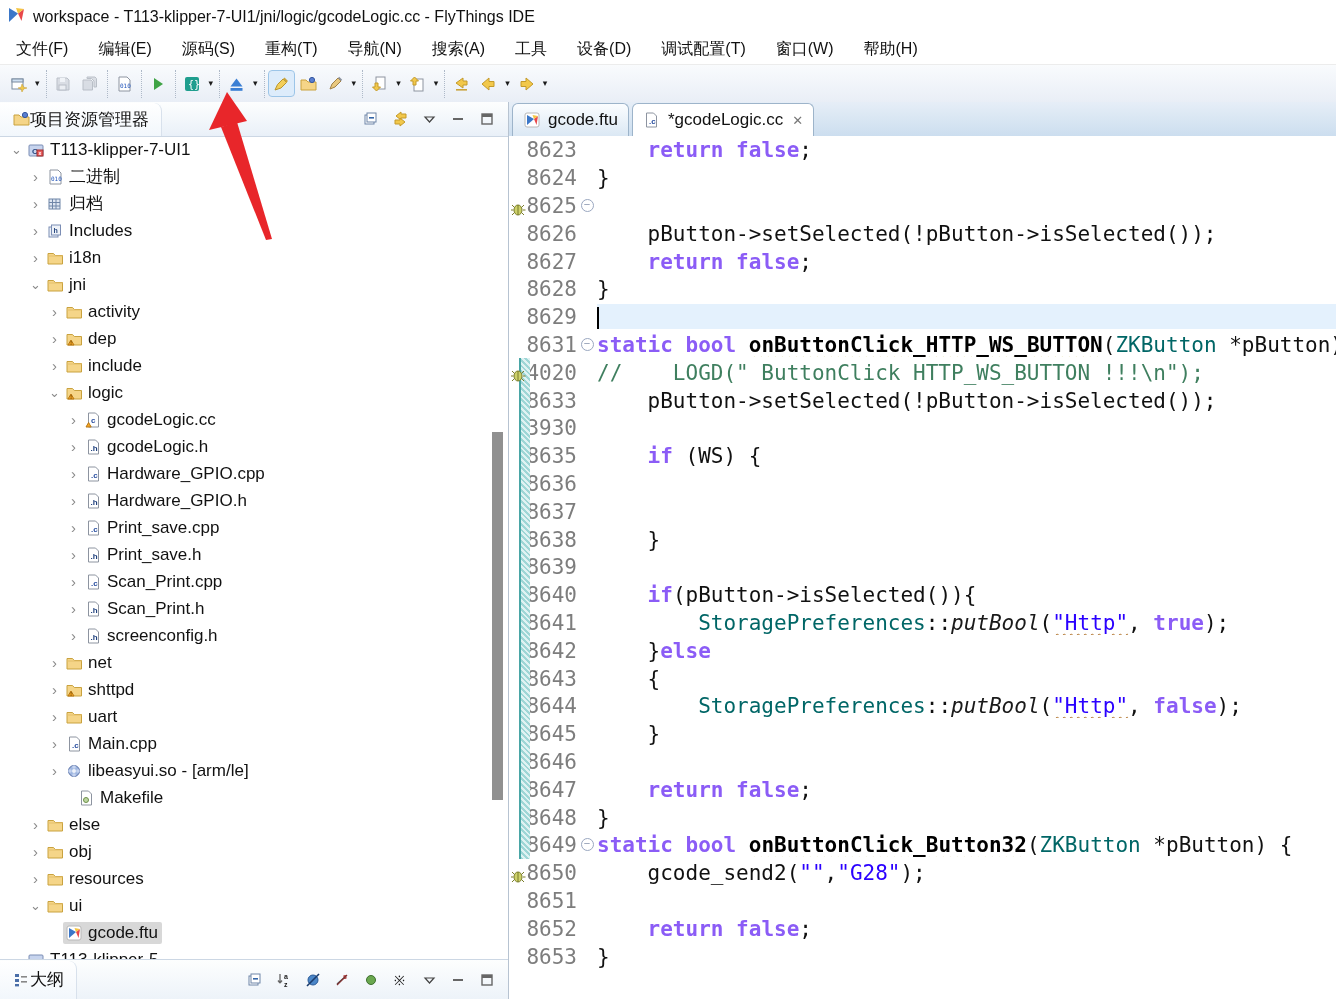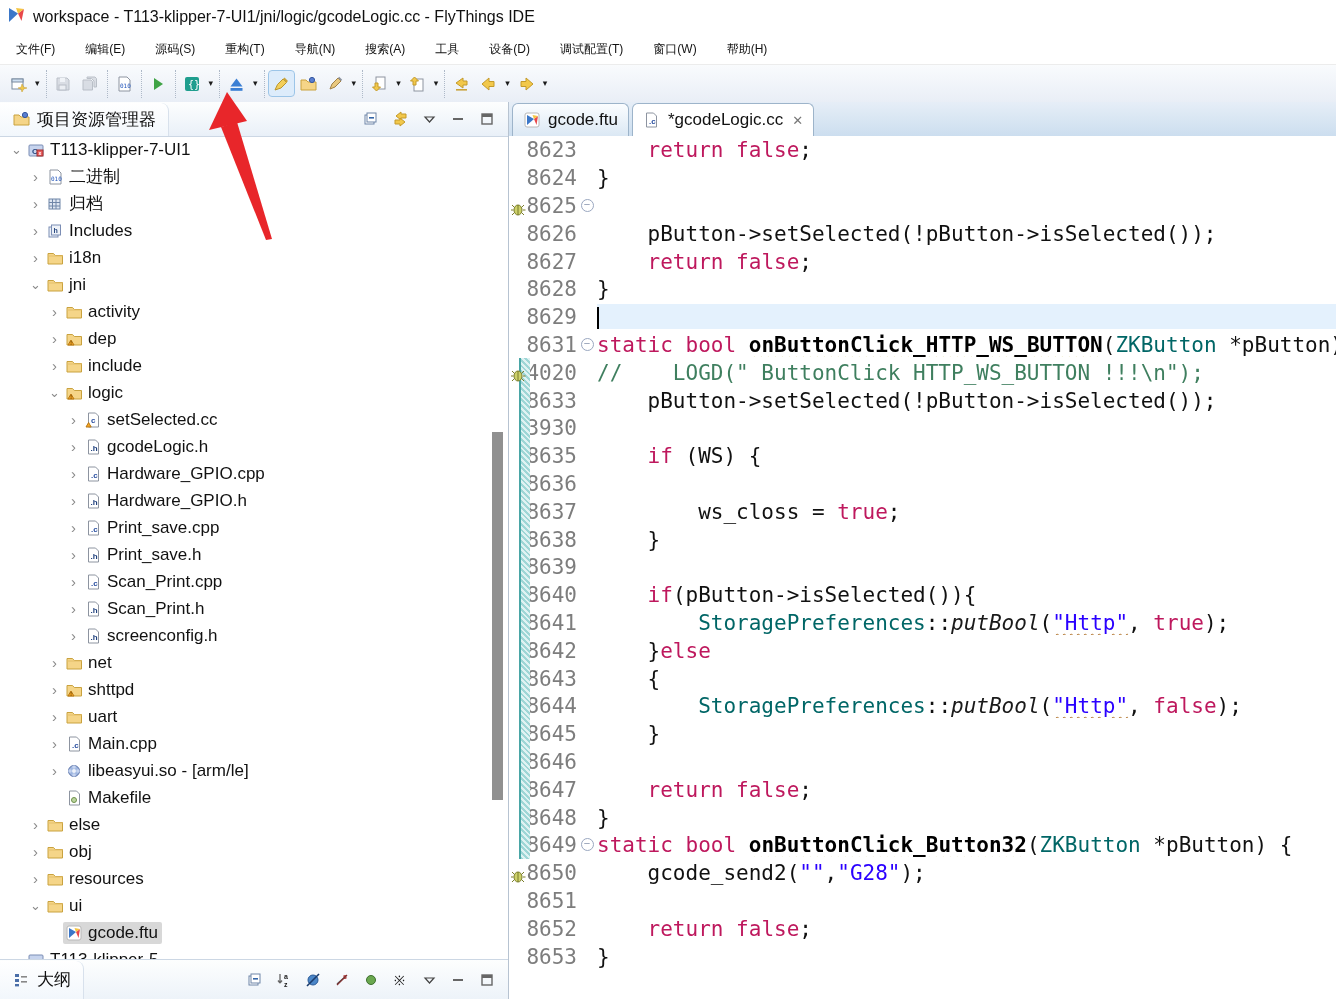--- a/index.html
+++ b/index.html
@@ -1,33 +1,33 @@
 <!DOCTYPE html>
 <html><head>
 <meta charset="utf-8">
 <style>
   html,body{margin:0;padding:0}
   body{width:1336px;height:999px;overflow:hidden;position:relative;background:#fff;
        font-family:"Liberation Sans",sans-serif;color:#111;-webkit-font-smoothing:antialiased}
   
   .titlebar{height:34px;display:flex;align-items:center;gap:8px;padding-left:8px;background:#fff;font-size:16px}
-  .menubar{height:30px;display:flex;align-items:center;gap:30px;padding-left:16px;font-size:12px;background:#fff;border-bottom:1px solid #ececec}
+  .menubar{height:30px;display:flex;align-items:center;gap:30px;padding-left:16px;font-size:16px;background:#fff;border-bottom:1px solid #ececec}
   .menu-item{cursor:default;white-space:nowrap}
   .toolbar{height:37px;background:linear-gradient(#f9fbfd,#e9eef6);border-bottom:1px solid #c9d4e2;display:flex;align-items:center;padding-left:2px}
   .toolbar-group{display:flex;align-items:center;padding:0 3px;height:28px}
   .toolbar-group.sep{border-left:1px dotted #aeb9c8}
   .tbtn{width:25px;height:25px;display:flex;align-items:center;justify-content:center;border-radius:3px;margin:0 1px}
   .tbtn.sel{background:#ddecfb;outline:1px solid #9cc5e8}
   .tbtn.dis{opacity:.55}
   .dd{font-size:9px;color:#1a1a1a;padding:0 3px;line-height:25px}
   
   .main{position:absolute;top:102px;left:0;right:0;bottom:0;display:flex}
   .leftpanel{width:508px;flex:none;position:relative;background:#fff;border-right:1px solid #b7c3d1}
   .panel-header{height:34px;background:linear-gradient(#fdfefe,#e9f0f8);border-bottom:1px solid #ccd7e4;display:flex;align-items:center}
-  .view-tab{display:flex;align-items:center;gap:7px;height:33px;padding:0 12px;font-size:17px;background:linear-gradient(#ffffff,#f2f7fc);border-right:1px solid #d8e1ec;border-top-right-radius:8px;white-space:nowrap}
+  .view-tab{display:flex;align-items:center;height:33px;padding:0 12px;font-size:17px;background:linear-gradient(#ffffff,#f2f7fc);border-right:1px solid #d8e1ec;border-top-right-radius:8px;white-space:nowrap}
   .header-icons{margin-left:auto;display:flex;align-items:center;gap:11px;padding-right:12px}
   .hicon{width:18px;height:16px;display:flex;align-items:center;justify-content:center;font-size:11px;color:#333}
   
   .tree{position:absolute;top:34px;left:0;right:0;bottom:39px;overflow:hidden;font-size:17px}
   .trow{height:27px;display:flex;align-items:center;white-space:nowrap}
   .tarrow{width:17px;flex:none;text-align:center;color:#8a8a8a;font-size:11px}
   .selbox{display:flex;align-items:center;gap:5px;padding:1px 4px 1px 2px;border-radius:2px}
   .trow.sel .selbox{background:#d8d8d8}
   .ticon{width:18px;height:16px;flex:none;display:flex;align-items:center;justify-content:center}
   .vscroll{position:absolute;right:5px;top:330px;width:11px;height:368px;background:#909090}
@@ -39,21 +39,21 @@
   .etab.active{background:#fff}
   .tclose{color:#777;font-size:13px;margin-left:2px}
   .code{position:absolute;top:34px;left:0;right:0;bottom:0;background:#fff;font-family:"DejaVu Sans Mono",monospace;font-size:21px;overflow:hidden}
   .cline{height:27.8px;display:flex;white-space:pre;align-items:center}
   .lnum{width:68px;flex:none;text-align:right;color:#7d7d7d;padding-top:1px}
   .foldcol{width:20px;flex:none;display:flex;justify-content:center}
   .foldc{width:11px;height:11px;border:1px solid #9aa7c0;border-radius:50%;color:#6a7a9a;font-size:9px;line-height:9px;text-align:center}
   .ctext{flex:1;overflow:hidden;padding-top:1px}
   .cline.cur .ctext,.cline.cur .foldcol{background:#e4f1fd}
   .caret{display:inline-block;width:2px;height:22px;background:#000;vertical-align:middle}
-  .k{color:#be185d;font-weight:normal}
+  .k{color:#8b5cf6;font-weight:bold}
   .t{color:#006666}
   .s{color:#2a00ff}
   .sw{color:#2a00ff;text-decoration:underline wavy #b0722a 1px;text-underline-offset:3px}
   .c{color:#3f7f5f}
   .fn{font-weight:bold;color:#000;text-decoration:underline wavy #cdbd4e 1px;text-underline-offset:4px}
   .it{font-style:italic;color:#1a1a1a}
   .changebar{position:absolute;left:10px;width:9px;border-left:2px solid #4aa6a6;
      background:repeating-linear-gradient(45deg,#9ed6d6 0,#9ed6d6 2px,#dff2f2 2px,#dff2f2 4px)}
   .marker{position:absolute;left:1px;width:14px;height:14px}
   
@@ -376,21 +376,21 @@
         <div class="trow" style="padding-left: 65px;">
           <span class="tarrow" style="font-size: 15px;">›</span>
           <span class="selbox">
             <span class="ticon">
               <svg width="17" height="16" viewBox="0 0 17 16">
                 <path d="M3.5 1h7l3 3v11h-10z" fill="#fff" stroke="#8d94a0"></path>
                 <text x="6" y="11" font-size="8" fill="#2a4fa0" font-weight="bold">c</text>
                 <path d="M1 15l2.6-4.5L6.2 15z" fill="#f6a623" stroke="#b87714"></path>
               </svg>
             </span>
-            <span class="tlabel">setSelected.cc</span>
+            <span class="tlabel">gcodeLogic.cc</span>
           </span>
         </div>
         <div class="trow" style="padding-left: 65px;">
           <span class="tarrow" style="font-size: 15px;">›</span>
           <span class="selbox">
             <span class="ticon">
               <svg width="17" height="16" viewBox="0 0 17 16">
                 <path d="M3.5 1h7l3 3v11h-10z" fill="#fff" stroke="#8d94a0"></path>
                 <text x="5.5" y="12" font-size="8" fill="#1a3c7a" font-weight="bold">.h</text>
               </svg>
@@ -540,21 +540,21 @@
                 <circle cx="8" cy="8" r="2" fill="#eef2fa"></circle>
                 <circle cx="8" cy="4" r="1.8" fill="#c6d4ef"></circle>
                 <circle cx="12" cy="8" r="1.8" fill="#c6d4ef"></circle>
                 <circle cx="8" cy="12" r="1.8" fill="#c6d4ef"></circle>
                 <circle cx="4" cy="8" r="1.8" fill="#c6d4ef"></circle>
               </svg>
             </span>
             <span class="tlabel">libeasyui.so - [arm/le]</span>
           </span>
         </div>
-        <div class="trow" style="padding-left: 46px;">
+        <div class="trow" style="padding-left: 58px;">
           <span class="tarrow" style="font-size: 15px;"></span>
           <span class="selbox">
             <span class="ticon">
               <svg width="17" height="16" viewBox="0 0 17 16">
                 <path d="M3.5 1h7l3 3v11h-10z" fill="#fff" stroke="#8d94a0"></path>
                 <circle cx="8" cy="10" r="2.5" fill="#bdd6a0" stroke="#6d8f4a"></circle>
               </svg>
             </span>
             <span class="tlabel">Makefile</span>
           </span>
@@ -750,21 +750,21 @@
         <span class="marker" style="top: 228.4px;"><svg width="17" height="16" viewBox="0 0 17 16">
             <ellipse cx="8" cy="9" rx="4" ry="5" fill="#cdd16a" stroke="#7a7d2a"></ellipse>
             <line x1="8" y1="4" x2="8" y2="14" stroke="#7a7d2a"></line>
             <path d="M4 6L2 4M12 6l2-2M3.5 9H1M13 9h2.5M4 12l-2 2M12 12l2 2" stroke="#7a7d2a"></path>
           </svg></span>
         <div class="cline"><span class="lnum">4020</span><span class="foldcol"></span><span class="ctext"><span class="c">//    LOGD(" ButtonClick HTTP_WS_BUTTON !!!\n");</span></span></div>
         <div class="cline"><span class="lnum">8633</span><span class="foldcol"></span><span class="ctext"><span class="p">    pButton-&gt;setSelected(!pButton-&gt;isSelected());</span></span></div>
         <div class="cline"><span class="lnum">3930</span><span class="foldcol"></span></div>
         <div class="cline"><span class="lnum">8635</span><span class="foldcol"></span><span class="ctext"><span class="p">    </span><span class="k">if</span><span class="p"> (WS) {</span></span></div>
         <div class="cline"><span class="lnum">8636</span><span class="foldcol"></span><span class="ctext"></span></div>
-        <div class="cline"><span class="lnum">8637</span><span class="foldcol"></span><span class="ctext"><span class="p">        ws_closs = </span><span class="k">true</span><span class="p">;</span></span></div>
+        <div class="cline"><span class="lnum">8637</span><span class="foldcol"></span></div>
         <div class="cline"><span class="lnum">8638</span><span class="foldcol"></span><span class="ctext"><span class="p">    }</span></span></div>
         <div class="cline"><span class="lnum">8639</span><span class="foldcol"></span><span class="ctext"></span></div>
         <div class="cline"><span class="lnum">8640</span><span class="foldcol"></span><span class="ctext"><span class="p">    </span><span class="k">if</span><span class="p">(pButton-&gt;isSelected()){</span></span></div>
         <div class="cline"><span class="lnum">8641</span><span class="foldcol"></span><span class="ctext"><span class="p">        </span><span class="t">StoragePreferences</span><span class="p">::</span><span class="it">putBool</span><span class="p">(</span><span class="sw">"Http"</span><span class="p">, </span><span class="k">true</span><span class="p">);</span></span></div>
         <div class="cline"><span class="lnum">8642</span><span class="foldcol"></span><span class="ctext"><span class="p">    }</span><span class="k">else</span></span></div>
         <div class="cline"><span class="lnum">8643</span><span class="foldcol"></span><span class="ctext"><span class="p">    {</span></span></div>
         <div class="cline"><span class="lnum">8644</span><span class="foldcol"></span><span class="ctext"><span class="p">        </span><span class="t">StoragePreferences</span><span class="p">::</span><span class="it">putBool</span><span class="p">(</span><span class="sw">"Http"</span><span class="p">, </span><span class="k">false</span><span class="p">);</span></span></div>
         <div class="cline"><span class="lnum">8645</span><span class="foldcol"></span><span class="ctext"><span class="p">    }</span></span></div>
         <div class="cline"><span class="lnum">8646</span><span class="foldcol"></span><span class="ctext"></span></div>
         <div class="cline"><span class="lnum">8647</span><span class="foldcol"></span><span class="ctext"><span class="p">    </span><span class="k">return</span><span class="p"> </span><span class="k">false</span><span class="p">;</span></span></div>

